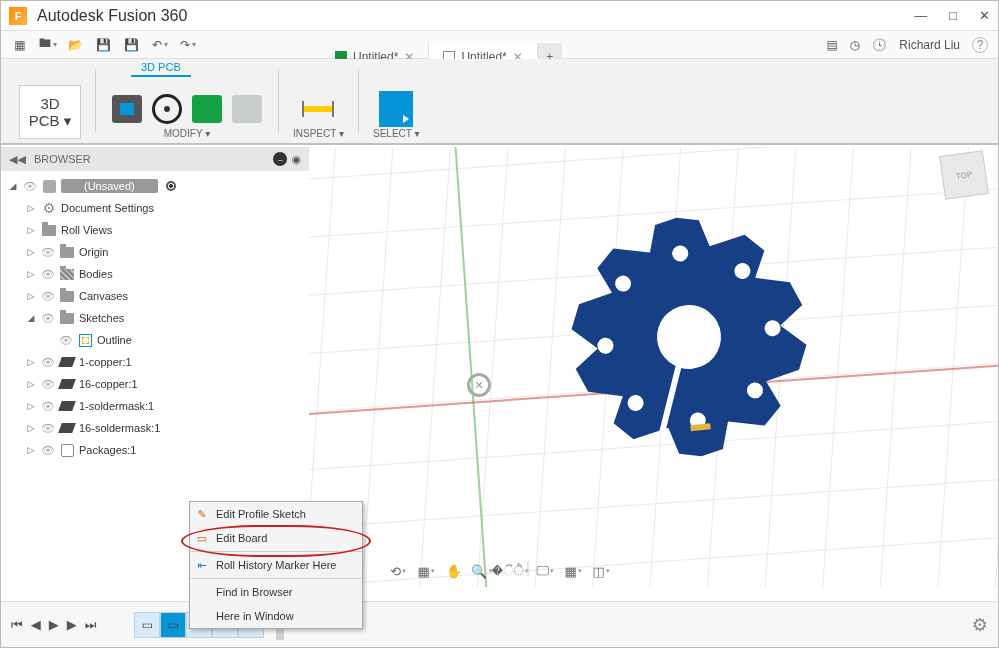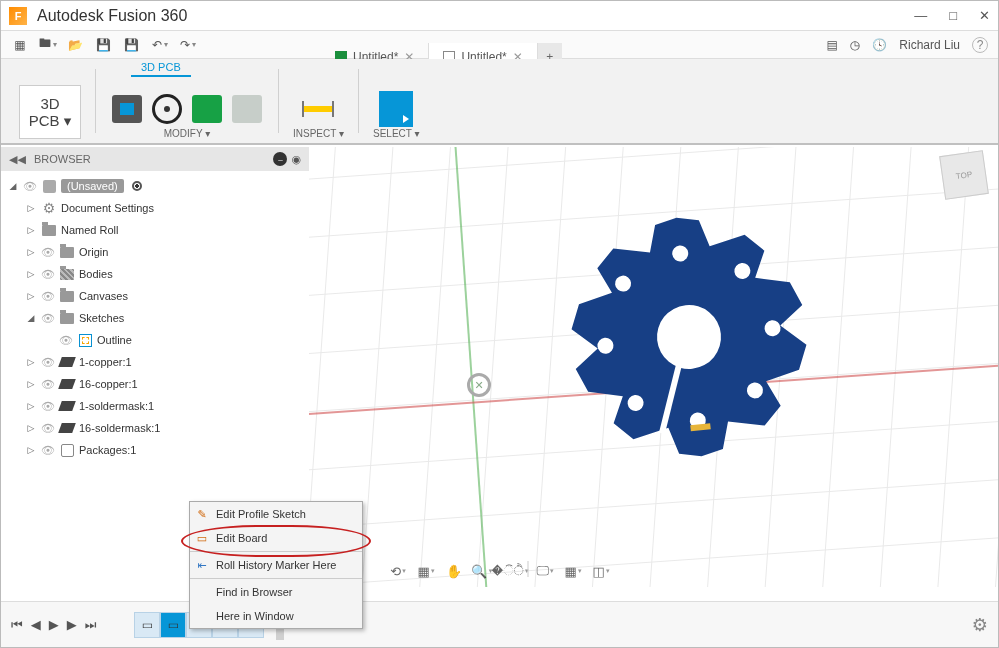--- a/index.html
+++ b/index.html
@@ -50,21 +50,21 @@
 .browser { width: 308px; background:#fff; position:relative; }
 .browser .bhead { height:24px; background:#e6e6e6; display:flex; align-items:center; padding:0 8px; font-size:11px; color:#666; }
 .browser .bhead .collapse { margin-right:8px; }
 .browser .bhead .dot { margin-left:auto; width:14px;height:14px;border-radius:50%;background:#333;display:flex;align-items:center;justify-content:center;color:#fff;font-size:8px; margin-right:4px;}
 .browser .bhead .bullet { color:#555; }
 .tree { padding:4px 6px; font-size:11px; }
 .tree .node { display:flex; align-items:center; height:22px; gap:4px; }
 .tree .node .tw { width:12px; text-align:center; color:#666; font-size:9px;}
 .tree .node .eye { color:#aaa; width:14px; }
 .tree .node .ico2 { width:16px; height:14px; display:flex; align-items:center; justify-content:center; }
-.tree .node.root .lbl { background:#999; color:#fff; padding:1px 6px; border-radius:2px; }
+.tree .node.root .lbl { background:#999; color:#fff; padding:1px 23px; border-radius:2px; }
 .tree .node.root .radio { margin-left:4px; width:10px;height:10px;border:2px solid #555;border-radius:50%; background:radial-gradient(#333 40%,transparent 42%);}
 .folder{width:14px;height:11px;background:#999;border-radius:1px;position:relative;}
 .folder::before{content:"";position:absolute;top:-3px;left:0;width:6px;height:3px;background:#999;}
 .folder.stripe{background:repeating-linear-gradient(45deg,#888,#888 2px,#bbb 2px,#bbb 4px);}
 .gear-s{color:#888;font-size:14px;}
 .sketch-i{width:13px;height:13px;border:1.5px solid #0891d1;position:relative;}
 .sketch-i::before{content:"";position:absolute;inset:2px;border:1px dashed #f7a400;}
 .layer-i{width:14px;height:10px;background:#444;transform:skewX(-20deg);}
 .pkg{width:13px;height:13px;border:1.5px solid #888;border-radius:2px;}
 .lvl1{padding-left:18px;} .lvl2{padding-left:36px;}
@@ -232,21 +232,21 @@
       <div class="node lvl1">
           <span class="tw">▷</span>
           <span class="ico2 gear-s">⚙</span>
           <span class="lbl">Document Settings</span>
         </div>
       <div class="node lvl1">
           <span class="tw">▷</span>
           <span class="ico2">
             <span class="folder"></span>
           </span>
-          <span class="lbl">Named Roll</span>
+          <span class="lbl">Roll Views</span>
         </div>
       <div class="node lvl1">
           <span class="tw">▷</span>
           <span class="eye">👁</span>
           <span class="ico2">
             <span class="folder"></span>
           </span>
           <span class="lbl">Origin</span>
         </div>
       <div class="node lvl1">

